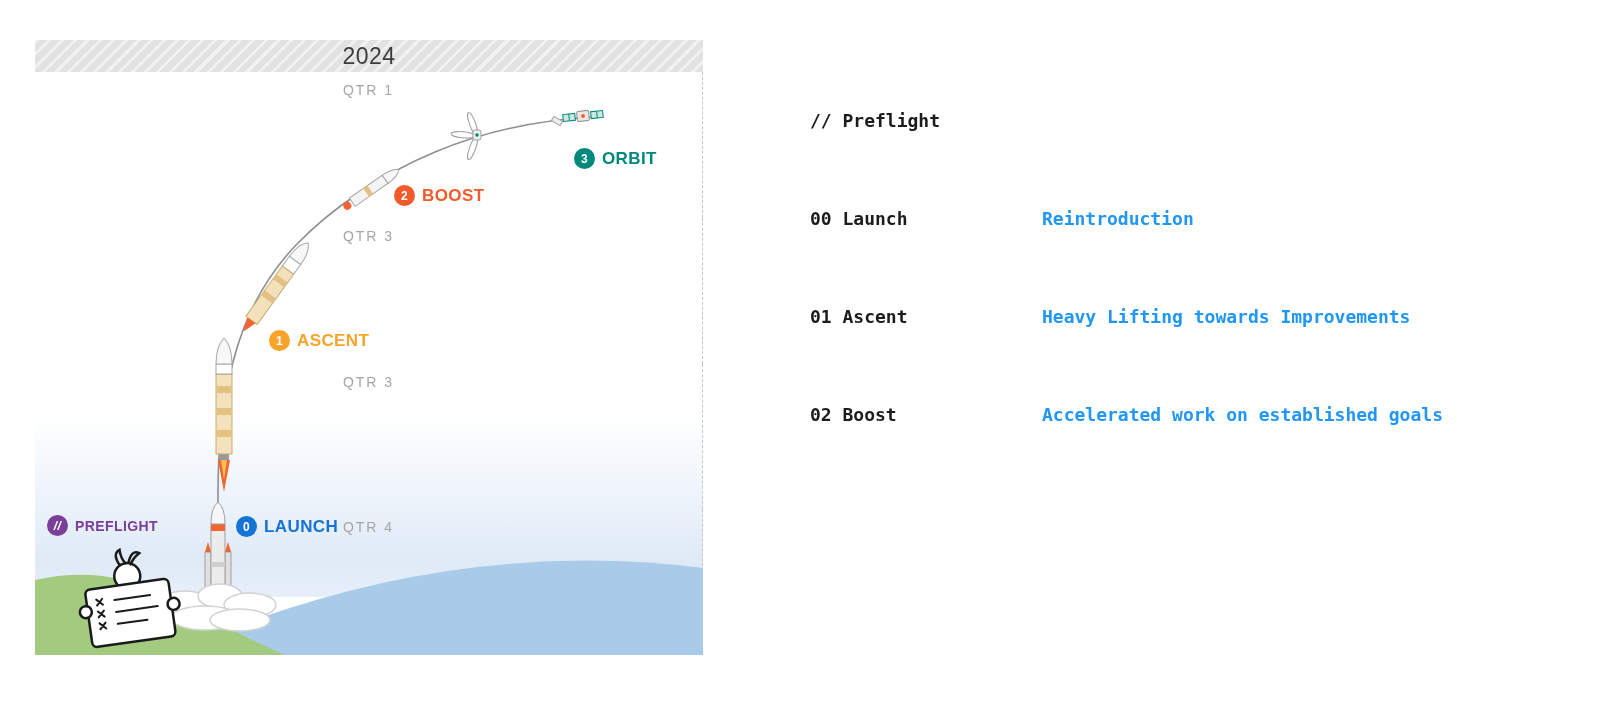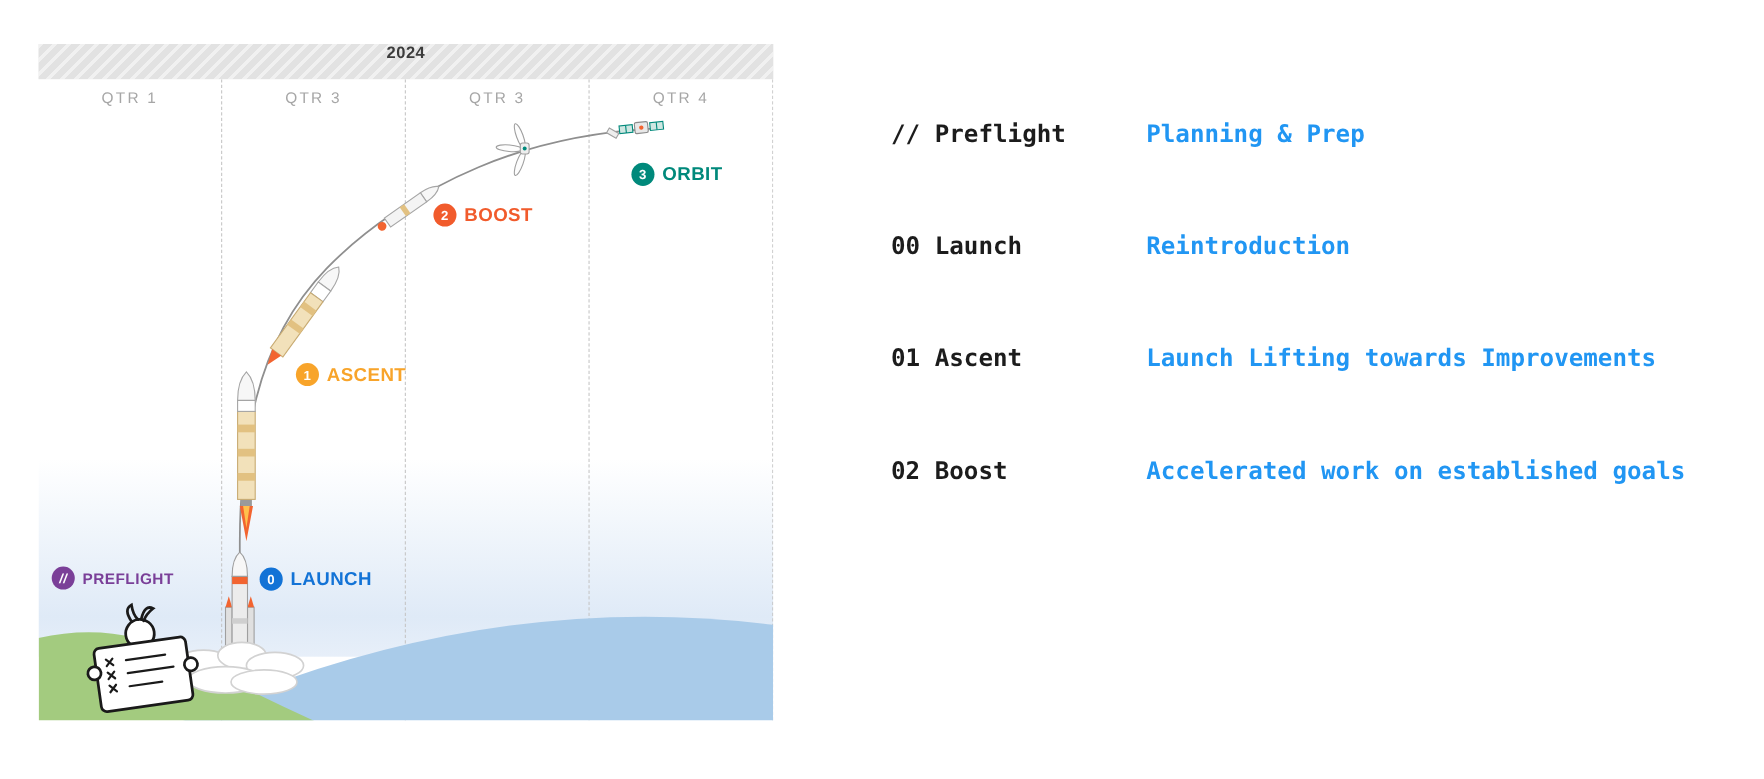--- a/index.html
+++ b/index.html
@@ -5,46 +5,46 @@
   * { margin:0; padding:0; box-sizing:border-box; }
   html,body { width:1604px; height:708px; background:#ffffff; font-family:"Liberation Sans", sans-serif; overflow:hidden; }
   .stage { position:absolute; inset:0; width:1604px; height:708px; }
 
   
   .timeline { position:absolute; left:35px; top:40px; width:668px; height:615px; }
   .tl-header {
     height:32px;
     background-color:#e2e2e2;
     background-image:repeating-linear-gradient(135deg, rgba(255,255,255,.5) 0 3px, rgba(255,255,255,0) 3px 9px);
-    display:flex; justify-content:center;
-    font-weight:bold; font-size:15px; color:#3c3c3c; letter-spacing:.5px;
+    display:flex; align-items:center; justify-content:center;
+    font-weight:normal; font-size:23px; color:#3c3c3c; letter-spacing:.5px;
   }
   .tl-chart { position:relative; width:668px; height:583px; overflow:hidden; }
   .sky { position:absolute; left:0; top:345px; width:668px; height:180px; z-index:0;
     background:linear-gradient(to bottom, rgba(221,233,246,0) 0%, #dfeaf7 80%, #e7eff9 100%); }
-  .quarters { position:absolute; inset:0; display:flex; z-index:1; }
+  .quarters { position:absolute; inset:0; display:flex; z-index:1;flex-direction:column; }
   .quarter { flex:1; border-right:1px dashed #c6c6c6; padding-top:9px; text-align:center; }
   .quarter-label { color:#a6a6a6; font-size:14px; letter-spacing:2px; }
   svg.scene { position:absolute; inset:0; z-index:2; }
 
   .milestone { position:absolute; z-index:3; display:flex; align-items:center; gap:7px; font-weight:bold; letter-spacing:.4px; white-space:nowrap; }
   .m-badge { width:21px; height:21px; border-radius:50%; color:#fff; display:flex; align-items:center; justify-content:center; font-size:12px; font-weight:bold; flex:0 0 auto; }
   .milestone-preflight { left:12px;  top:443px; font-size:14px; color:#7a3f98; }
   .milestone-preflight .m-badge { background:#7a3f98; font-style:italic; }
   .milestone-launch    { left:201px; top:444px; font-size:17px; color:#1373d6; }
   .milestone-launch .m-badge { background:#1373d6; }
   .milestone-ascent    { left:234px; top:258px; font-size:17px; color:#f8a42a; }
   .milestone-ascent .m-badge { background:#f8a42a; }
   .milestone-boost     { left:359px; top:113px; font-size:17px; color:#f15b2c; }
   .milestone-boost .m-badge { background:#f15b2c; }
   .milestone-orbit     { left:539px; top:76px;  font-size:17px; color:#00897b; }
   .milestone-orbit .m-badge { background:#00897b; }
 
   
-  .legend { position:absolute; left:810px; top:110px; font-family:"DejaVu Sans Mono", monospace; font-weight:bold; font-size:22px; }
+  .legend { position:absolute; left:810px; top:110px; font-family:"DejaVu Sans Mono", monospace; font-weight:bold; font-size:18px; }
   .legend-row { display:flex; align-items:flex-start; margin-bottom:77px; }
   .legend-code { width:232px; color:#1c1c1c; flex:0 0 auto; }
   .legend-desc { color:#2196f3; white-space:nowrap; }
 </style>
 </head>
 <body>
 
 <div class="stage">
 
   <div class="timeline">
@@ -200,29 +200,28 @@
       <div class="milestone milestone-orbit">
         <span class="m-badge">3</span>
         <span>ORBIT</span>
       </div>
     </div>
   </div>
 
   <div class="legend">
     <div class="legend-row">
       <span class="legend-code">// Preflight</span>
-      <span class="legend-desc">Planning &amp; Prep</span>
     </div>
     <div class="legend-row">
       <span class="legend-code">00 Launch</span>
       <span class="legend-desc">Reintroduction</span>
     </div>
     <div class="legend-row">
       <span class="legend-code">01 Ascent</span>
-      <span class="legend-desc">Launch Lifting towards Improvements</span>
+      <span class="legend-desc">Heavy Lifting towards Improvements</span>
     </div>
     <div class="legend-row">
       <span class="legend-code">02 Boost</span>
       <span class="legend-desc">Accelerated work on established goals</span>
     </div>
     <div class="legend-row">
     </div>
   </div>
 
 </div>

